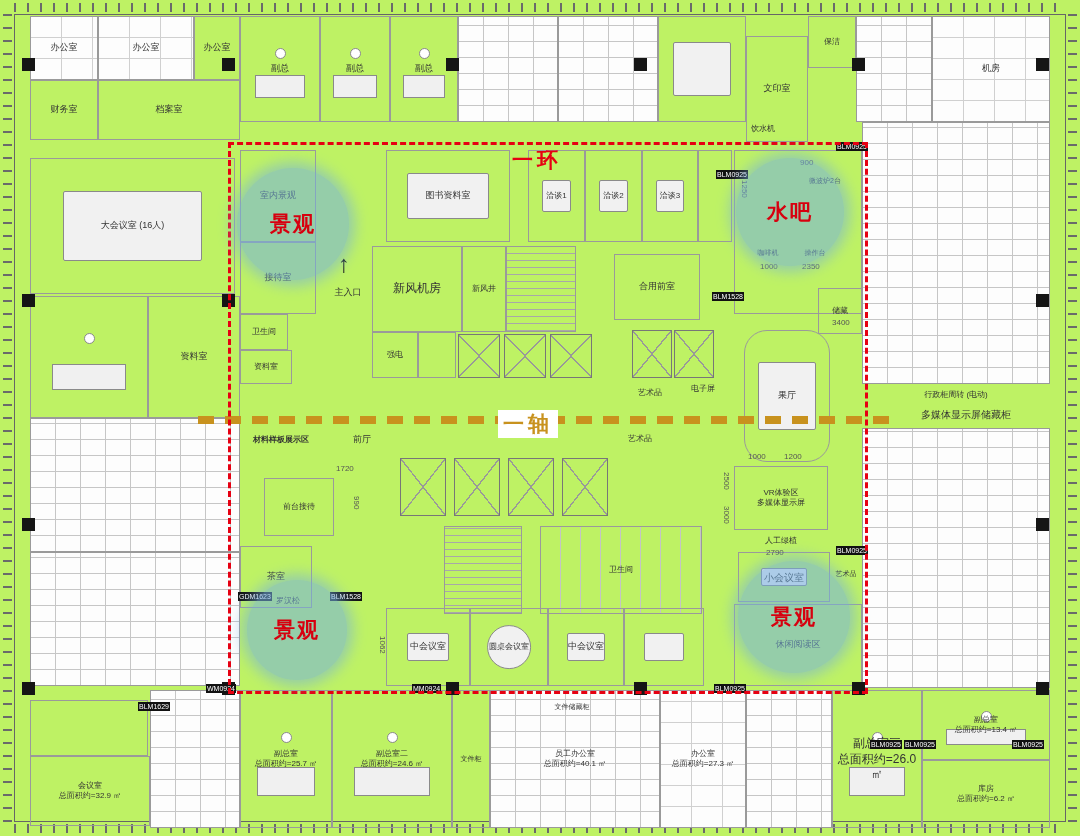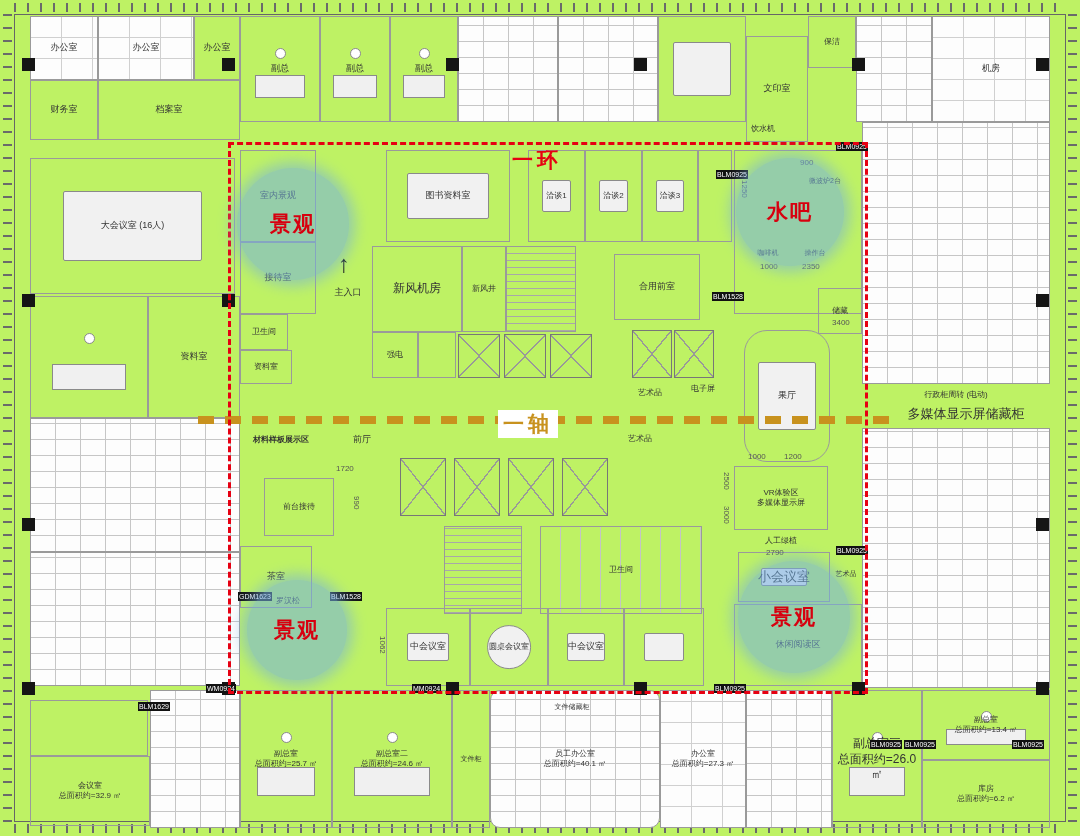--- a/index.html
+++ b/index.html
@@ -116,41 +116,41 @@
       </div>
       <div class="room p-desks" style="left: 856px; top: 16px; width: 76px; height: 106px;"></div>
       <div class="room p-desk" style="left: 932px; top: 16px; width: 118px; height: 106px;">
         <span class="lbl" style="font-size: 9px;">机房</span>
       </div>
       <div class="room p-desks" style="left: 862px; top: 122px; width: 188px; height: 262px;"></div>
       <div class="room nb" style="left: 866px; top: 386px; width: 180px; height: 18px;">
         <span class="lbl" style="font-size: 8px;">行政柜周转 (电动)</span>
       </div>
       <div class="room nb" style="left: 866px; top: 406px; width: 180px; height: 16px;">
-        <span class="lbl" style="font-size: 13px; margin-left: 20px;">多媒体显示屏储藏柜</span>
+        <span class="lbl" style="font-size: 10px; margin-left: 20px;">多媒体显示屏储藏柜</span>
       </div>
       <div class="room p-desks" style="left: 862px; top: 428px; width: 188px; height: 260px;"></div>
       <div class="room" style="left: 30px; top: 700px; width: 118px; height: 56px;"></div>
       <div class="room" style="left: 30px; top: 756px; width: 120px; height: 70px;">
         <span class="lbl" style="font-size: 8px;">会议室
 总面积约=32.9 ㎡</span>
       </div>
       <div class="room p-desks" style="left: 150px; top: 690px; width: 90px; height: 138px;"></div>
       <div class="room p-exec" style="left: 240px; top: 690px; width: 92px; height: 138px;">
         <span class="lbl" style="font-size: 8px;">副总室
 总面积约=25.7 ㎡</span>
       </div>
       <div class="room p-exec" style="left: 332px; top: 690px; width: 120px; height: 138px;">
         <span class="lbl" style="font-size: 8px;">副总室二
 总面积约=24.6 ㎡</span>
       </div>
       <div class="room" style="left: 452px; top: 690px; width: 38px; height: 138px;">
         <span class="lbl" style="font-size: 7px;">文件柜</span>
       </div>
-      <div class="room p-desks" style="left: 490px; top: 690px; width: 170px; height: 138px; border-radius: 10px;">
+      <div class="room p-desks" style="left: 490px; top: 690px; width: 170px; height: 138px;">
         <span class="lbl" style="font-size: 8px;">员工办公室
 总面积约=40.1 ㎡</span>
       </div>
       <div class="room p-desk" style="left: 660px; top: 690px; width: 86px; height: 138px;">
         <span class="lbl" style="font-size: 8px;">办公室
 总面积约=27.3 ㎡</span>
       </div>
       <div class="room p-desks" style="left: 746px; top: 690px; width: 86px; height: 138px;"></div>
       <div class="room p-exec" style="left: 832px; top: 690px; width: 90px; height: 138px;">
         <span class="lbl" style="font-size: 12px;">副总室三
@@ -252,21 +252,21 @@
       </div>
       <div class="room p-smalltable" style="left: 624px; top: 608px; width: 80px; height: 78px;"></div>
       <div class="room" style="left: 734px; top: 466px; width: 94px; height: 64px;">
         <span class="lbl" style="font-size: 8px;">VR体验区
 多媒体显示屏</span>
       </div>
       <div class="room nb" style="left: 746px; top: 534px; width: 70px; height: 14px;">
         <span class="lbl" style="font-size: 8px;">人工绿植</span>
       </div>
       <div class="room p-smalltable" style="left: 738px; top: 552px; width: 92px; height: 50px;">
-        <span class="lbl" style="font-size: 13px;">小会议室</span>
+        <span class="lbl" style="font-size: 10px;">小会议室</span>
       </div>
       <div class="room" style="left: 734px; top: 604px; width: 128px; height: 82px;">
         <span class="lbl" style="font-size: 9px;">休闲阅读区</span>
       </div>
       <div class="room nb" style="left: 628px; top: 386px; width: 44px; height: 13px;">
         <span class="lbl" style="font-size: 8px;">艺术品</span>
       </div>
       <div class="room nb" style="left: 618px; top: 432px; width: 44px; height: 13px;">
         <span class="lbl" style="font-size: 8px;">艺术品</span>
       </div>

